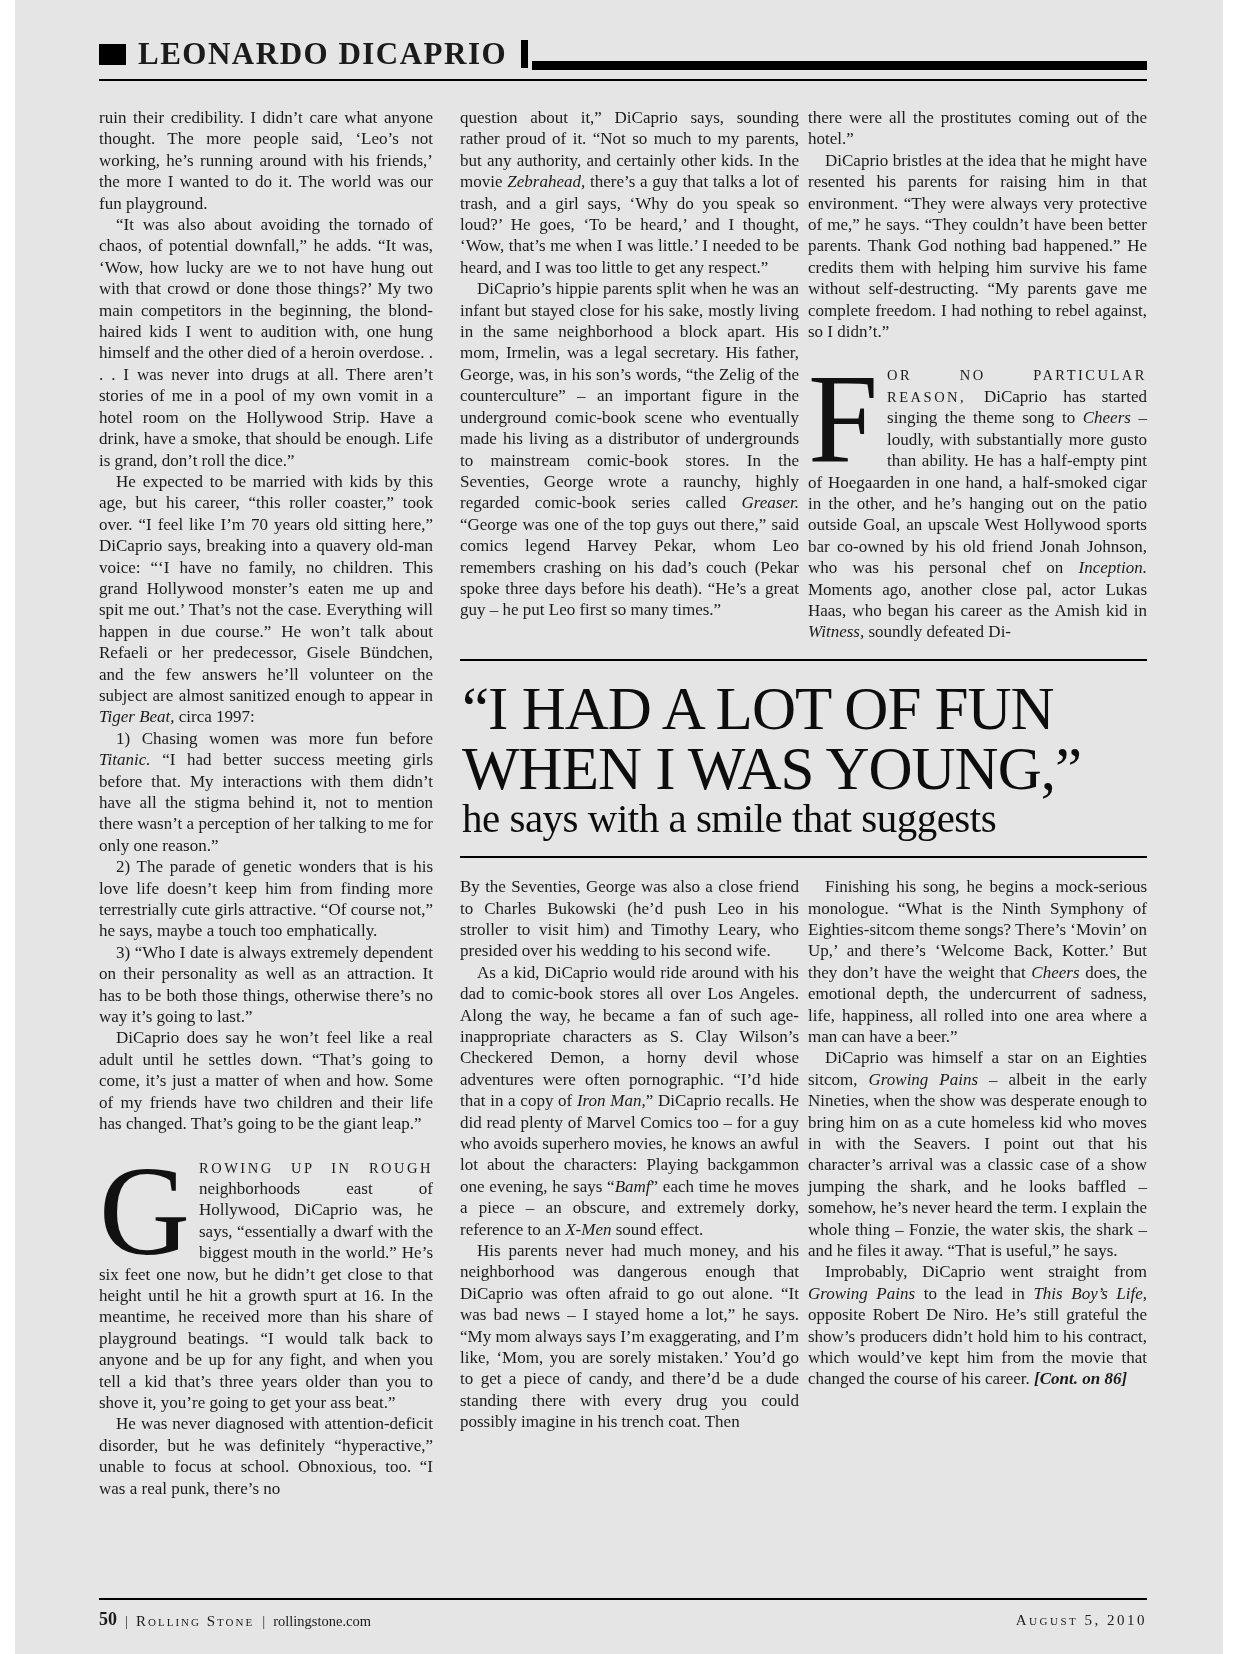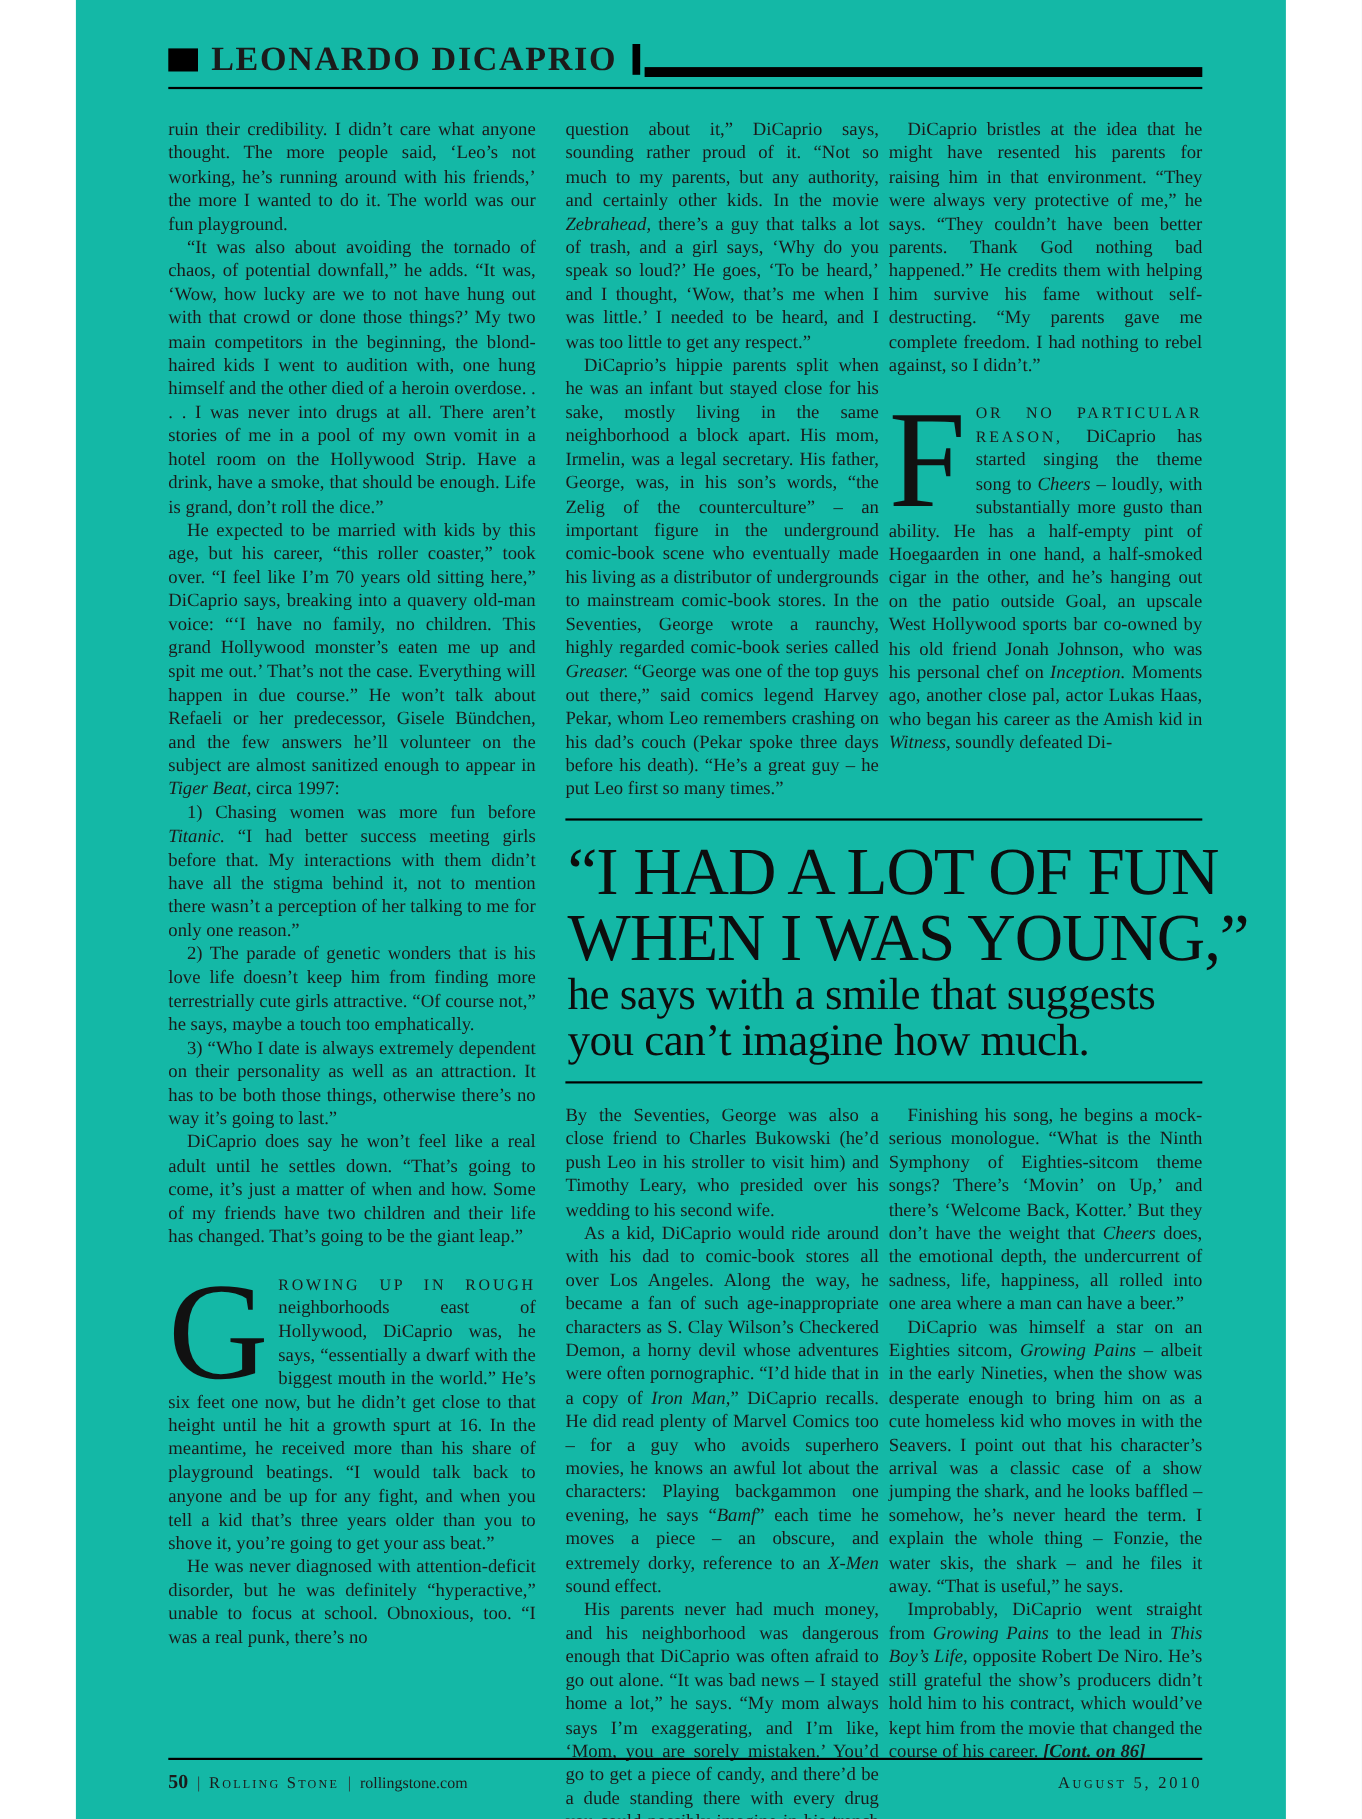--- a/index.html
+++ b/index.html
@@ -1,21 +1,21 @@
 <!DOCTYPE html>
 <html lang="en"><head>
 <meta charset="utf-8">
 <style>
   * { margin:0; padding:0; box-sizing:border-box; }
   html,body { background:#ffffff; }
   .page {
     position:relative;
-    width:1100px; height:1654px;
+    width:1208px; height:1654px;
     margin:0 auto;
-    background:#14b8a6;
+    background:#e5e5e5;
     padding:36px 76px 0 84px;
     font-family:"Liberation Serif","DejaVu Serif",serif;
     color:#1b1b1b;
     overflow:hidden;
   }
 
   
   .hdr { display:flex; align-items:center; border-bottom:2px solid #000; padding-bottom:7px; }
   .hdr-block { width:27px; height:21px; background:#000; margin-right:12px; flex:none; }
   .hdr-title { font-size:31px; font-weight:bold; letter-spacing:1.5px; white-space:nowrap; }
@@ -112,30 +112,30 @@
       </section>
 
     <div class="right-area">
 
       <div class="row">
         <section class="col">
             <p class="para noindent"><span>question about it,” DiCaprio says, sounding rather proud of it. “Not so much to my parents, but any authority, and certainly other kids. In the movie </span><span class="it">Zebrahead,</span><span> there’s a guy that talks a lot of trash, and a girl says, ‘Why do you speak so loud?’ He goes, ‘To be heard,’ and I thought, ‘Wow, that’s me when I was little.’ I needed to be heard, and I was too little to get any respect.”</span></p>
             <p class="para"><span>DiCaprio’s hippie parents split when he was an infant but stayed close for his sake, mostly living in the same neighborhood a block apart. His mom, Irmelin, was a legal secretary. His father, George, was, in his son’s words, “the Zelig of the counterculture” – an important figure in the underground comic-book scene who eventually made his living as a distributor of undergrounds to mainstream comic-book stores. In the Seventies, George wrote a raunchy, highly regarded comic-book series called </span><span class="it">Greaser.</span><span> “George was one of the top guys out there,” said comics legend Harvey Pekar, whom Leo remembers crashing on his dad’s couch (Pekar spoke three days before his death). “He’s a great guy – he put Leo first so many times.”</span></p>
           </section>
         <section class="col">
+            <p class="para noindent"><span>there were all the prostitutes coming out of the hotel.”</span></p>
             <p class="para"><span>DiCaprio bristles at the idea that he might have resented his parents for raising him in that environment. “They were always very protective of me,” he says. “They couldn’t have been better parents. Thank God nothing bad happened.” He credits them with helping him survive his fame without self-destructing. “My parents gave me complete freedom. I had nothing to rebel against, so I didn’t.”</span></p>
             <p class="para noindent gap"><span class="dropcap">F</span><span class="lead-caps">or no particular reason, </span><span>DiCaprio has started singing the theme song to </span><span class="it">Cheers</span><span> – loudly, with substantially more gusto than ability. He has a half-empty pint of Hoegaarden in one hand, a half-smoked cigar in the other, and he’s hanging out on the patio outside Goal, an upscale West Hollywood sports bar co-owned by his old friend Jonah Johnson, who was his personal chef on </span><span class="it">Inception.</span><span> Moments ago, another close pal, actor Lukas Haas, who began his career as the Amish kid in </span><span class="it">Witness,</span><span> soundly defeated Di-</span></p>
           </section>
       </div>
 
       <div class="pullquote">
         <div class="pq-big">“I HAD A LOT OF FUN</div>
         <div class="pq-big">WHEN I WAS YOUNG,”</div>
         <div class="pq-small">he says with a smile that suggests</div>
-        <div class="pq-small">you can’t imagine how much.</div>
       </div>
 
       <div class="row">
         <section class="col">
             <p class="para noindent"><span>By the Seventies, George was also a close friend to Charles Bukowski (he’d push Leo in his stroller to visit him) and Timothy Leary, who presided over his wedding to his second wife.</span></p>
             <p class="para"><span>As a kid, DiCaprio would ride around with his dad to comic-book stores all over Los Angeles. Along the way, he became a fan of such age-inappropriate characters as S. Clay Wilson’s Checkered Demon, a horny devil whose adventures were often pornographic. “I’d hide that in a copy of </span><span class="it">Iron Man,</span><span>” DiCaprio recalls. He did read plenty of Marvel Comics too – for a guy who avoids superhero movies, he knows an awful lot about the characters: Playing backgammon one evening, he says “</span><span class="it">Bamf</span><span>” each time he moves a piece – an obscure, and extremely dorky, reference to an </span><span class="it">X-Men</span><span> sound effect.</span></p>
             <p class="para"><span>His parents never had much money, and his neighborhood was dangerous enough that DiCaprio was often afraid to go out alone. “It was bad news – I stayed home a lot,” he says. “My mom always says I’m exaggerating, and I’m like, ‘Mom, you are sorely mistaken.’ You’d go to get a piece of candy, and there’d be a dude standing there with every drug you could possibly imagine in his trench coat. Then</span></p>
           </section>
         <section class="col">
             <p class="para"><span>Finishing his song, he begins a mock-serious monologue. “What is the Ninth Symphony of Eighties-sitcom theme songs? There’s ‘Movin’ on Up,’ and there’s ‘Welcome Back, Kotter.’ But they don’t have the weight that </span><span class="it">Cheers</span><span> does, the emotional depth, the undercurrent of sadness, life, happiness, all rolled into one area where a man can have a beer.”</span></p>

